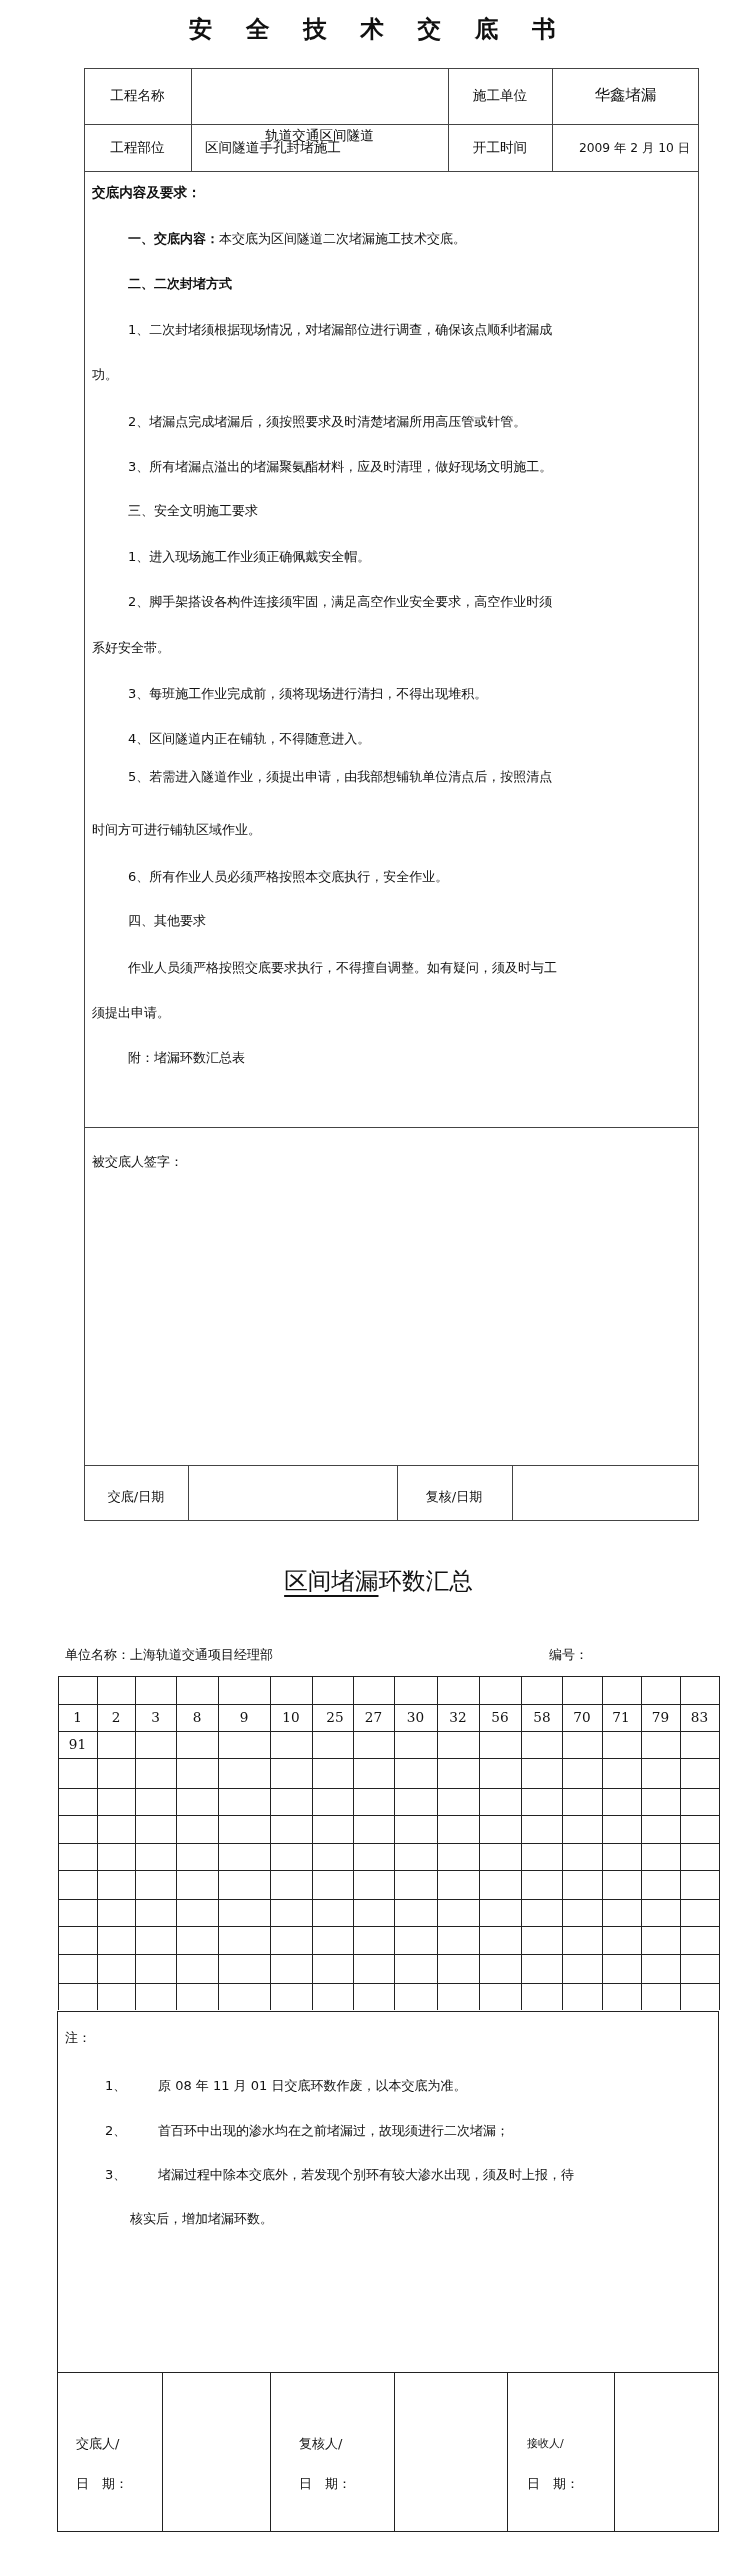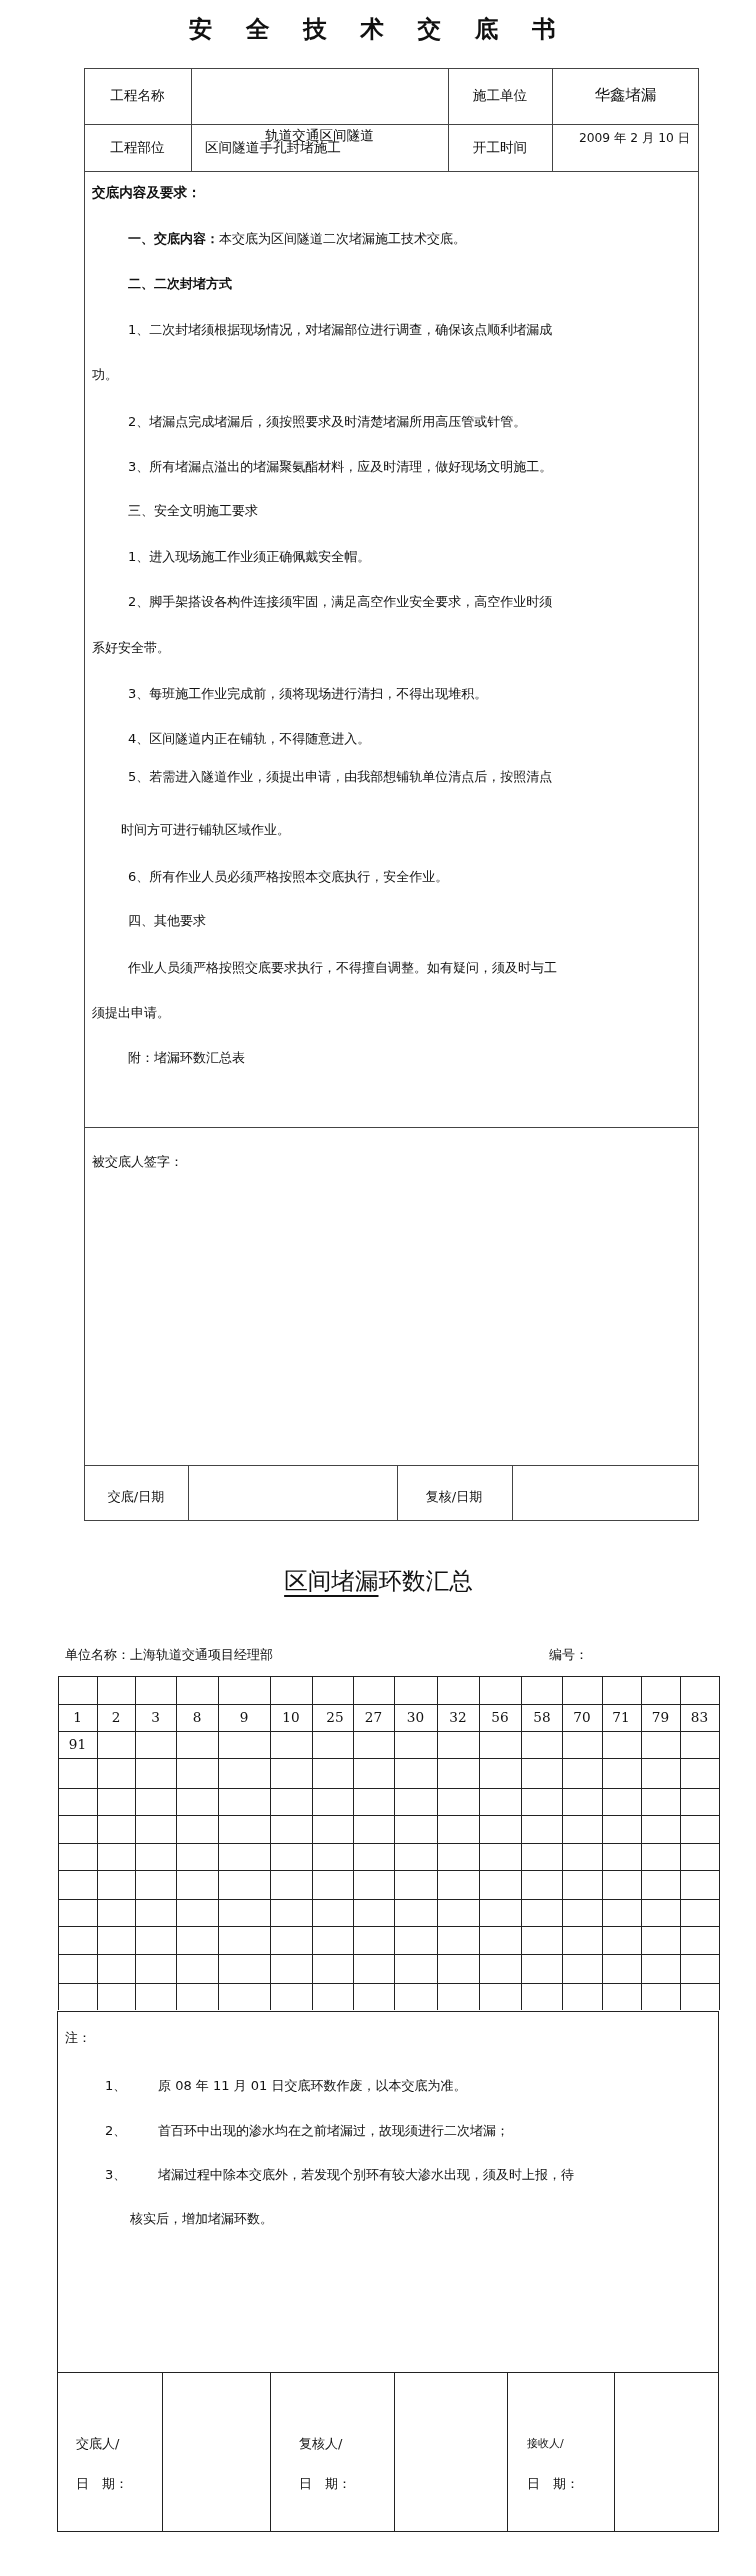--- a/index.html
+++ b/index.html
@@ -39,21 +39,21 @@
   <div class="line-v" style="left:512px; top:1465px; height:56px;"></div>
 
   <div class="cell-text center" style="left:84px; width:107px; top:87px;">工程名称</div>
   <div class="cell-text center" style="left:191px; width:257px; top:92px;margin-top:35px;">轨道交通区间隧道</div>
   <div class="cell-text center" style="left:448px; width:104px; top:87px;">施工单位</div>
   <div class="cell-text center" style="left:552px; width:147px; top:85px; font-size:15.4px;">华鑫堵漏</div>
 
   <div class="cell-text center" style="left:84px; width:107px; top:139px;">工程部位</div>
   <div class="cell-text" style="left:205px; top:139px;">区间隧道手孔封堵施工</div>
   <div class="cell-text center" style="left:448px; width:104px; top:139px;">开工时间</div>
-  <div class="cell-text center" style="left:552px; width:165px; top:130px; font-size:12.3px;">2009 年 2 月 10 日</div>
+  <div class="cell-text center" style="left:552px; width:165px; top:140px; font-size:12.3px;">2009 年 2 月 10 日</div>
 
   <div class="para bold" style="left:92px; top:183px; font-size:13.6px;">交底内容及要求：</div>
 
   <div class="para" style="left:128px; top:230px;">
     <span class="bold">一、交底内容：</span><span>本交底为区间隧道二次堵漏施工技术交底。</span>
   </div>
 
   <div class="para bold" style="left:128px; top:275px;">二、二次封堵方式</div>
 
   <div class="para" style="left:128px; top:321px;">1、二次封堵须根据现场情况，对堵漏部位进行调查，确保该点顺利堵漏成</div>
@@ -61,21 +61,21 @@
   <div class="para" style="left:128px; top:413px;">2、堵漏点完成堵漏后，须按照要求及时清楚堵漏所用高压管或针管。</div>
   <div class="para" style="left:128px; top:458px;">3、所有堵漏点溢出的堵漏聚氨酯材料，应及时清理，做好现场文明施工。</div>
 
   <div class="para" style="left:128px; top:502px;">三、安全文明施工要求</div>
   <div class="para" style="left:128px; top:548px;">1、进入现场施工作业须正确佩戴安全帽。</div>
   <div class="para" style="left:128px; top:593px;">2、脚手架搭设各构件连接须牢固，满足高空作业安全要求，高空作业时须</div>
   <div class="para" style="left:92px; top:639px;">系好安全带。</div>
   <div class="para" style="left:128px; top:685px;">3、每班施工作业完成前，须将现场进行清扫，不得出现堆积。</div>
   <div class="para" style="left:128px; top:730px;">4、区间隧道内正在铺轨，不得随意进入。</div>
   <div class="para" style="left:128px; top:768px;text-align:right;">5、若需进入隧道作业，须提出申请，由我部想铺轨单位清点后，按照清点</div>
-  <div class="para" style="left:92px; top:821px;margin-left:29px;">时间方可进行铺轨区域作业。</div>
+  <div class="para" style="left:92px; top:821px;">时间方可进行铺轨区域作业。</div>
   <div class="para" style="left:128px; top:868px;">6、所有作业人员必须严格按照本交底执行，安全作业。</div>
 
   <div class="para" style="left:128px; top:912px;">四、其他要求</div>
   <div class="para" style="left:128px; top:959px;">作业人员须严格按照交底要求执行，不得擅自调整。如有疑问，须及时与工</div>
   <div class="para" style="left:92px; top:1004px;">须提出申请。</div>
   <div class="para" style="left:128px; top:1049px;">附：堵漏环数汇总表</div>
 
   <div class="para" style="left:92px; top:1153px;">被交底人签字：</div>
   <div class="abs" style="left:87px; top:1181px; width:607px; height:273px;"></div>
 

